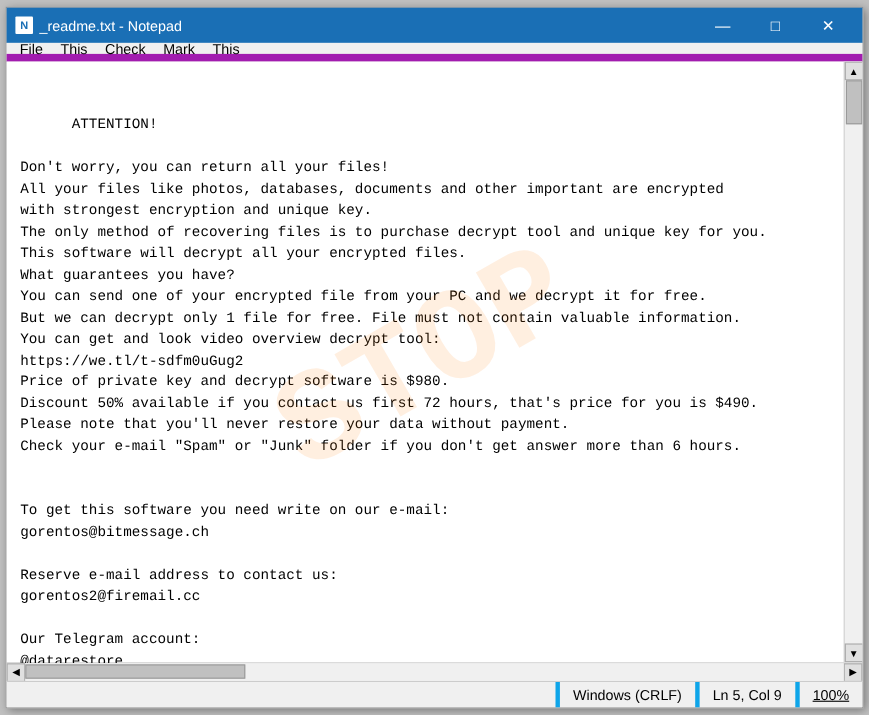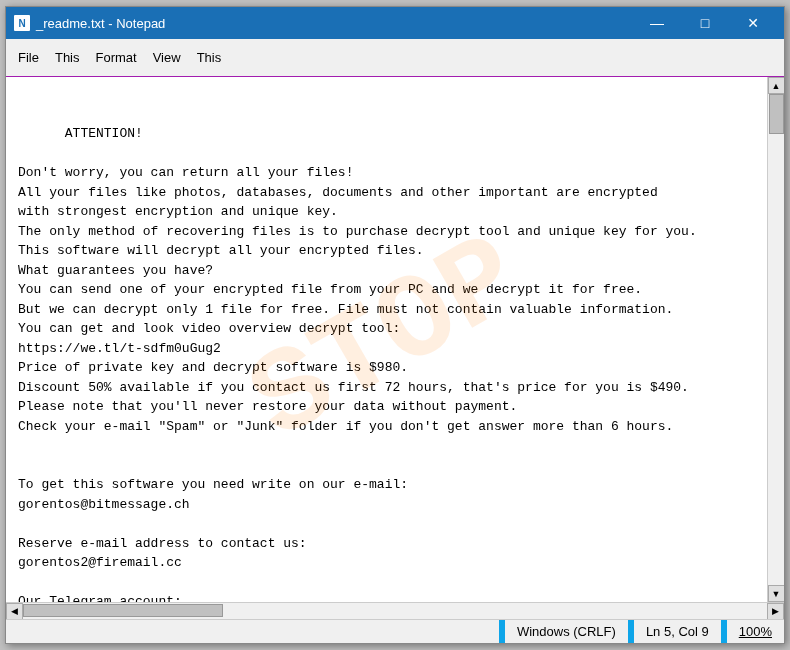--- a/index.html
+++ b/index.html
@@ -60,26 +60,26 @@
       border: none;
       color: white;
       font-size: 14px;
       cursor: pointer;
       display: flex;
       align-items: center;
       justify-content: center;
     }
     .menu-bar {
       background: #f0f0f0;
-      height: 38px;
+      height: 17px;
       display: flex;
       align-items: center;
       padding: 0 4px;
       flex-shrink: 0;
-      border-bottom: 1px solid #a21caf;
+      border-bottom: 7px solid #a21caf;
     }
     .menu-item {
       padding: 2px 8px;
       font-size: 13px;
       cursor: pointer;
       color: #000;
     }
     .content-area {
       flex: 1;
       background: #fff;
@@ -147,21 +147,21 @@
     }
     .status-bar {
       height: 24px;
       background: #f0f0f0;
       border-top: 1px solid #ccc;
       display: flex;
       align-items: center;
       flex-shrink: 0;
     }
     .status-section {
-      border-right: 6px solid #0ea5e9;
+      border-right: 4px solid #0ea5e9;
       height: 100%;
       display: flex;
       align-items: center;
       padding: 0 12px;
       font-size: 13px;
     }
     .status-section:last-child { border-right: none; text-decoration: underline; }
     .scrollbar-x-container {
       height: 17px;
       background: #f0f0f0;
@@ -223,22 +223,22 @@
     <div class="title-bar-buttons">
       <button class="tb-btn">—</button>
       <button class="tb-btn">□</button>
       <button class="tb-btn close">✕</button>
     </div>
   </div>
 
   <div class="menu-bar">
     <span class="menu-item">File</span>
     <span class="menu-item">This</span>
-    <span class="menu-item">Format</span>
-    <span class="menu-item">View</span>
+    <span class="menu-item">Check</span>
+    <span class="menu-item">Mark</span>
     <span class="menu-item">This</span>
   </div>
 
   <div class="content-area">
     <div class="text-content">
       <div class="watermark">STOP</div>
       <span>ATTENTION!
 
 Don't worry, you can return all your files!
 All your files like photos, databases, documents and other important are encrypted

